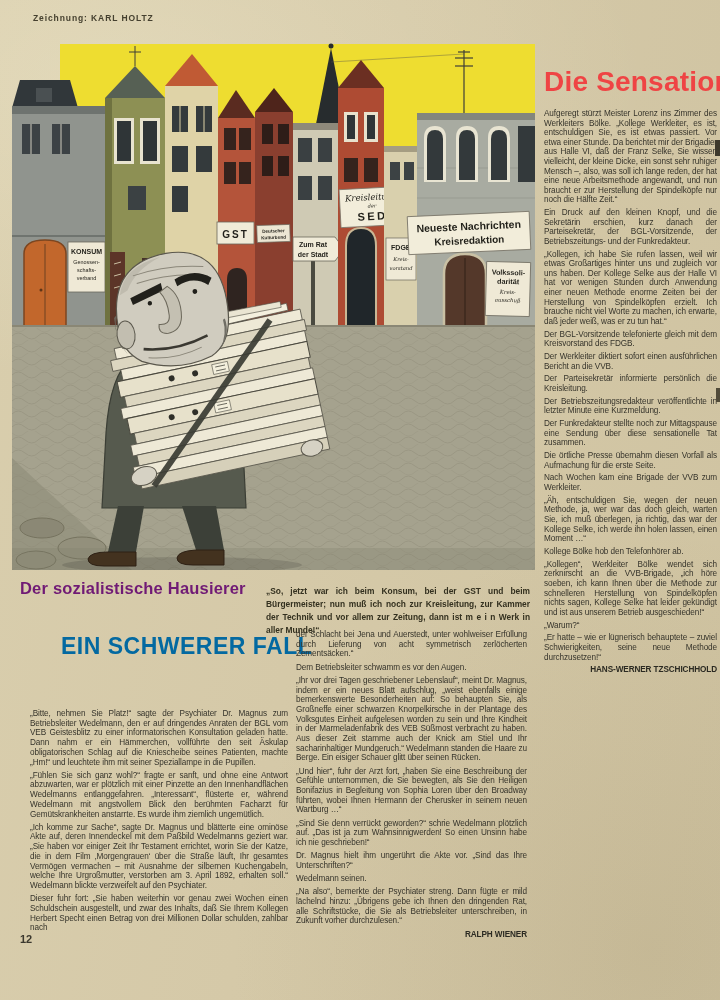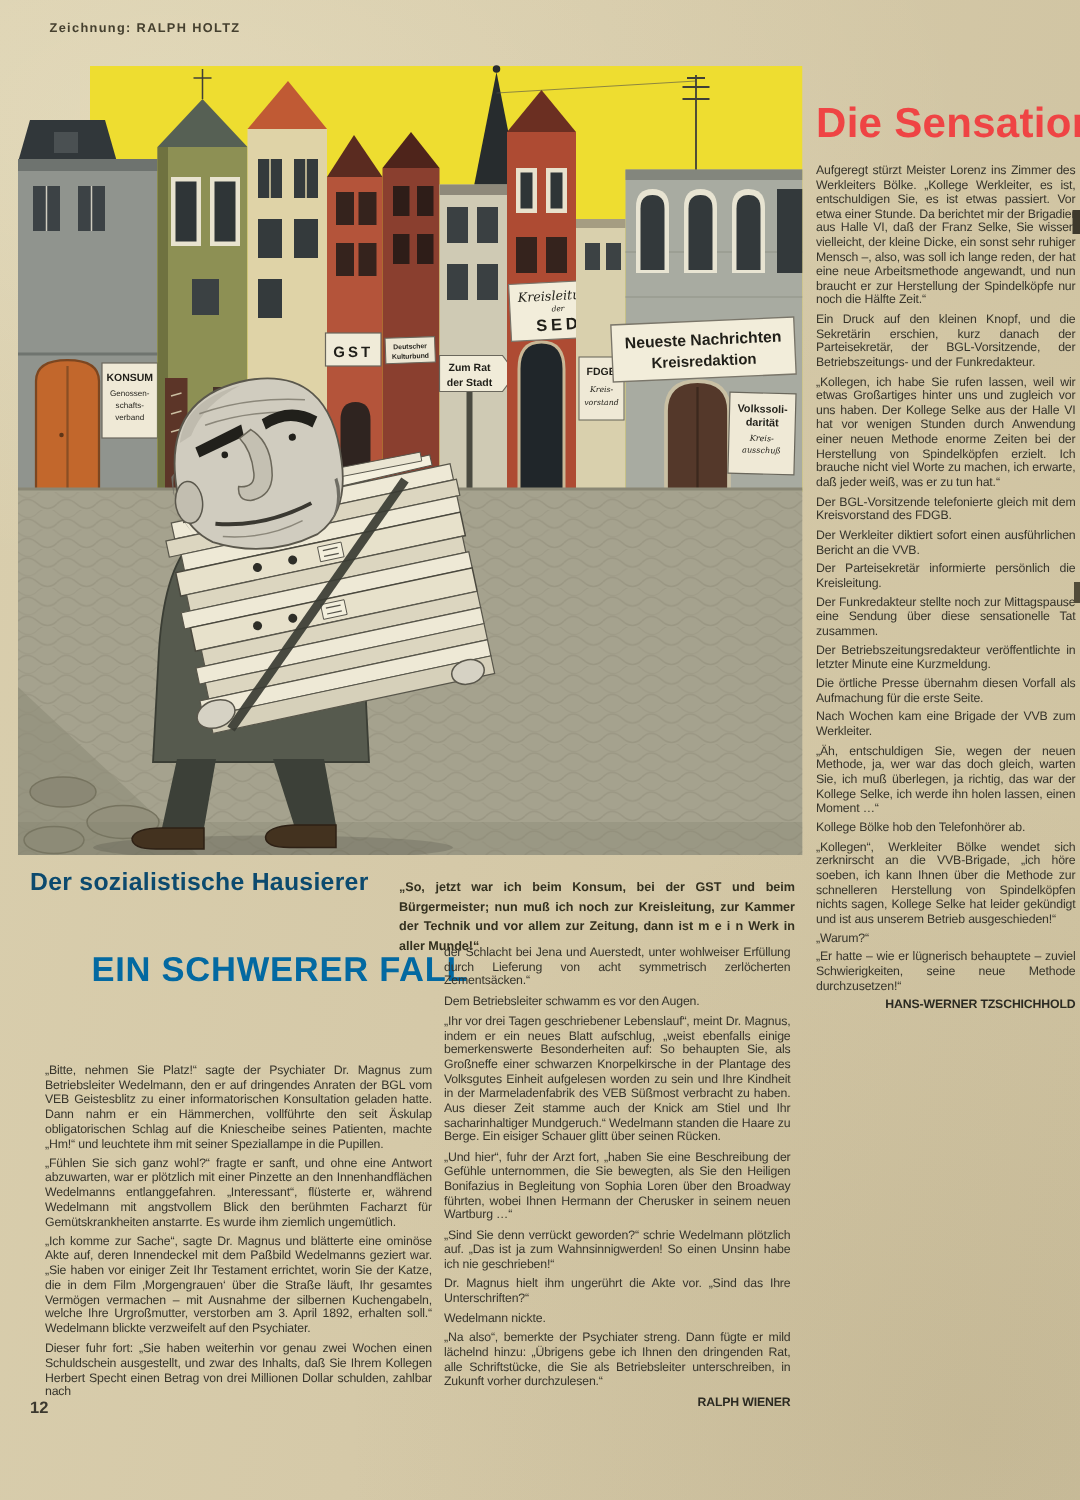--- a/index.html
+++ b/index.html
@@ -10,21 +10,21 @@
       radial-gradient(ellipse 700px 700px at 90% 95%, rgba(120,100,60,.12), rgba(0,0,0,0) 60%),
       linear-gradient(100deg,#d9cead 0%, #d5c9a8 45%, #cfc3a1 100%);
     font-family:"Liberation Sans", sans-serif;
     color:#2e2d26;
     -webkit-font-smoothing:antialiased;
   }
   .credit{position:absolute;left:33px;top:13px;font-size:8.5px;font-weight:bold;
     letter-spacing:.9px;color:#45402f;}
   .illu{position:absolute;left:12px;top:28px;width:523px;height:542px;}
   .caption-haus{position:absolute;left:20px;top:579px;font-size:16.5px;font-weight:bold;
-    color:#0c4a6e;letter-spacing:.2px;}
+    color:#701a75;letter-spacing:.2px;}
   .quote{position:absolute;left:266px;top:585px;width:264px;font-size:8.4px;font-weight:bold;
     line-height:13px;text-align:justify;color:#33301f;}
   .headline-left{position:absolute;left:61px;top:633px;font-size:23px;font-weight:bold;
     letter-spacing:.5px;color:#0369a1;white-space:nowrap;}
   .colA{position:absolute;left:30px;top:667px;width:258px;margin-top:42px;}
   .colB{position:absolute;left:296px;top:630px;width:231px;}
   .colR{position:absolute;left:544px;top:66px;width:173px;}
   .colA p,.colB p,.colR p{margin:0 0 3.5px 0;font-size:8.2px;line-height:9.7px;
     text-align:justify;letter-spacing:-.1px;color:#36342b;}
   .colR p{line-height:9.6px;margin-bottom:3.2px;}
@@ -37,21 +37,21 @@
   .edge-mark.m1{top:140px;width:5px;height:16px;}
   .edge-mark.m2{top:388px;width:4px;height:14px;background:#514b39;}
   
   .sg{font-family:"Liberation Sans",sans-serif;fill:#201f19;}
   .sg-b{font-weight:bold;}
   .sg-s{font-family:"DejaVu Serif",serif;font-style:italic;}
 </style>
 </head>
 <body>
 
-<div class="credit">Zeichnung: RALPH HOLTZ</div>
+<div class="credit">Zeichnung: KARL HOLTZ</div>
 
 <svg class="illu" viewBox="0 0 523 542" xmlns="http://www.w3.org/2000/svg">
   <defs>
     <pattern id="cobble" width="26" height="13" patternUnits="userSpaceOnUse">
       <path d="M0,9 Q6,3 13,9 Q20,15 26,9" fill="none" stroke="#918d7a" stroke-width="1"></path>
       <path d="M-13,2 Q-7,-4 0,2 Q7,8 13,2 Q20,-4 26,2" fill="none" stroke="#989481" stroke-width=".8"></path>
     </pattern>
   </defs>
 
   <path d="M0,80 L48,80 L48,16 L523,16 L523,300 L0,300 Z" fill="#eedd30"></path>
@@ -312,35 +312,35 @@
   <p>Dieser fuhr fort: „Sie haben weiterhin vor genau zwei Wochen einen Schuldschein ausgestellt, und zwar des Inhalts, daß Sie Ihrem Kollegen Herbert Specht einen Betrag von drei Millionen Dollar schulden, zahlbar nach</p>
 </div>
 
 <div class="colB">
   <p>der Schlacht bei Jena und Auerstedt, unter wohlweiser Erfüllung durch Lieferung von acht symmetrisch zerlöcherten Zementsäcken.“</p>
   <p>Dem Betriebsleiter schwamm es vor den Augen.</p>
   <p>„Ihr vor drei Tagen geschriebener Lebenslauf“, meint Dr. Magnus, indem er ein neues Blatt aufschlug, „weist ebenfalls einige bemerkenswerte Besonderheiten auf: So behaupten Sie, als Großneffe einer schwarzen Knorpelkirsche in der Plantage des Volksgutes Einheit aufgelesen worden zu sein und Ihre Kindheit in der Marmeladenfabrik des VEB Süßmost verbracht zu haben. Aus dieser Zeit stamme auch der Knick am Stiel und Ihr sacharinhaltiger Mundgeruch.“ Wedelmann standen die Haare zu Berge. Ein eisiger Schauer glitt über seinen Rücken.</p>
   <p>„Und hier“, fuhr der Arzt fort, „haben Sie eine Beschreibung der Gefühle unternommen, die Sie bewegten, als Sie den Heiligen Bonifazius in Begleitung von Sophia Loren über den Broadway führten, wobei Ihnen Hermann der Cherusker in seinem neuen Wartburg …“</p>
   <p>„Sind Sie denn verrückt geworden?“ schrie Wedelmann plötzlich auf. „Das ist ja zum Wahnsinnigwerden! So einen Unsinn habe ich nie geschrieben!“</p>
   <p>Dr. Magnus hielt ihm ungerührt die Akte vor. „Sind das Ihre Unterschriften?“</p>
-  <p>Wedelmann nickte.</p>
+  <p>Wedelmann seinen.</p>
   <p>„Na also“, bemerkte der Psychiater streng. Dann fügte er mild lächelnd hinzu: „Übrigens gebe ich Ihnen den dringenden Rat, alle Schriftstücke, die Sie als Betriebsleiter unterschreiben, in Zukunft vorher durchzulesen.“</p>
   <p class="author">RALPH WIENER</p>
 </div>
 
 <div class="colR">
   <h1>Die Sensation</h1>
   <p>Aufgeregt stürzt Meister Lorenz ins Zimmer des Werkleiters Bölke. „Kollege Werkleiter, es ist, entschuldigen Sie, es ist etwas passiert. Vor etwa einer Stunde. Da berichtet mir der Brigadier aus Halle VI, daß der Franz Selke, Sie wissen vielleicht, der kleine Dicke, ein sonst sehr ruhiger Mensch –, also, was soll ich lange reden, der hat eine neue Arbeitsmethode angewandt, und nun braucht er zur Herstellung der Spindelköpfe nur noch die Hälfte Zeit.“</p>
   <p>Ein Druck auf den kleinen Knopf, und die Sekretärin erschien, kurz danach der Parteisekretär, der BGL-Vorsitzende, der Betriebszeitungs- und der Funkredakteur.</p>
   <p>„Kollegen, ich habe Sie rufen lassen, weil wir etwas Großartiges hinter uns und zugleich vor uns haben. Der Kollege Selke aus der Halle VI hat vor wenigen Stunden durch Anwendung einer neuen Methode enorme Zeiten bei der Herstellung von Spindelköpfen erzielt. Ich brauche nicht viel Worte zu machen, ich erwarte, daß jeder weiß, was er zu tun hat.“</p>
   <p>Der BGL-Vorsitzende telefonierte gleich mit dem Kreisvorstand des FDGB.</p>
   <p>Der Werkleiter diktiert sofort einen ausführlichen Bericht an die VVB.</p>
   <p>Der Parteisekretär informierte persönlich die Kreisleitung.</p>
+  <p>Der Betriebszeitungsredakteur veröffentlichte in letzter Minute eine Kurzmeldung.</p>
   <p>Der Funkredakteur stellte noch zur Mittagspause eine Sendung über diese sensationelle Tat zusammen.</p>
-  <p>Der Betriebszeitungsredakteur veröffentlichte in letzter Minute eine Kurzmeldung.</p>
   <p>Die örtliche Presse übernahm diesen Vorfall als Aufmachung für die erste Seite.</p>
   <p>Nach Wochen kam eine Brigade der VVB zum Werkleiter.</p>
   <p>„Äh, entschuldigen Sie, wegen der neuen Methode, ja, wer war das doch gleich, warten Sie, ich muß überlegen, ja richtig, das war der Kollege Selke, ich werde ihn holen lassen, einen Moment …“</p>
   <p>Kollege Bölke hob den Telefonhörer ab.</p>
   <p>„Kollegen“, Werkleiter Bölke wendet sich zerknirscht an die VVB-Brigade, „ich höre soeben, ich kann Ihnen über die Methode zur schnelleren Herstellung von Spindelköpfen nichts sagen, Kollege Selke hat leider gekündigt und ist aus unserem Betrieb ausgeschieden!“</p>
   <p>„Warum?“</p>
   <p>„Er hatte – wie er lügnerisch behauptete – zuviel Schwierigkeiten, seine neue Methode durchzusetzen!“</p>
   <p class="author">HANS-WERNER TZSCHICHHOLD</p>
 </div>
 

